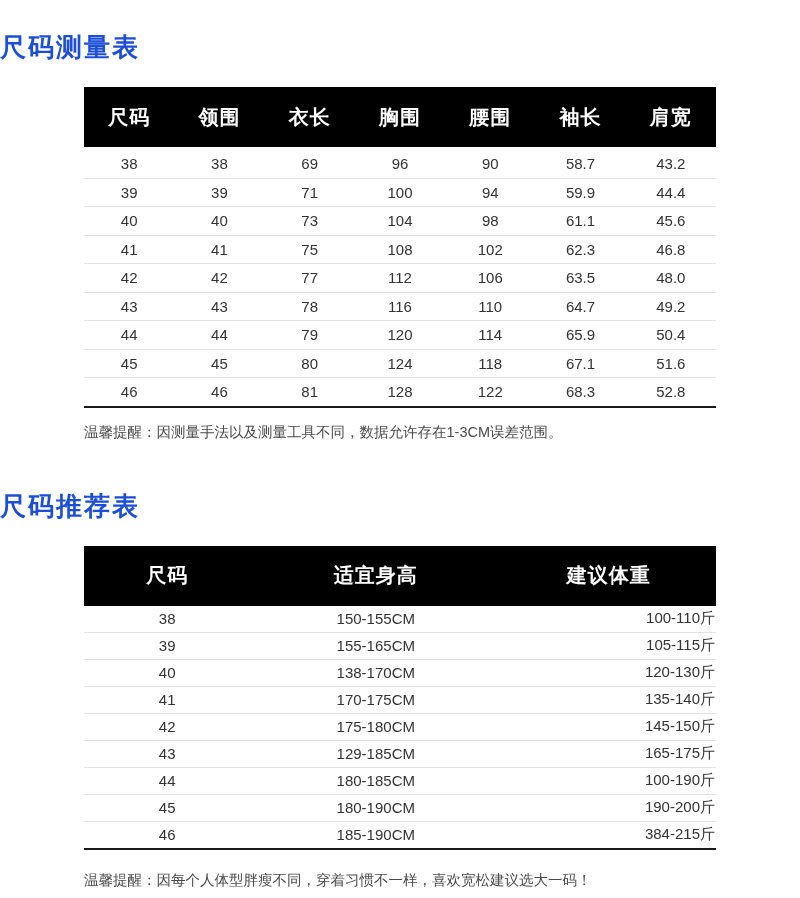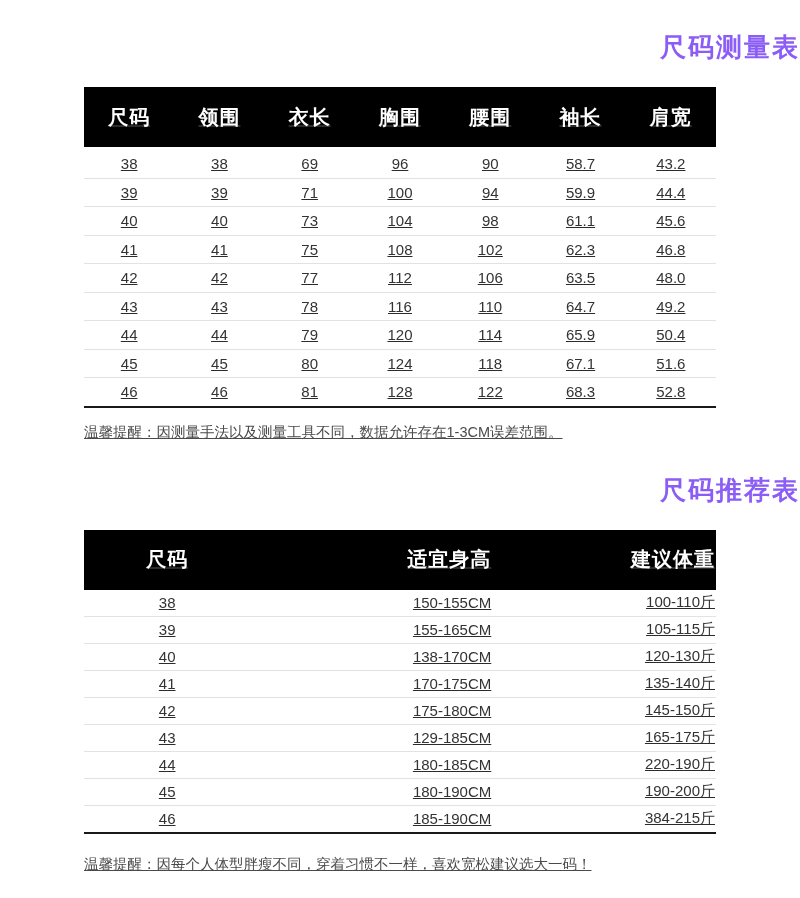--- a/index.html
+++ b/index.html
@@ -14,38 +14,37 @@
     color: #2b2b2b;
     overflow: hidden;
   }
   .page {
     width: 800px;
     height: 898px;
     position: relative;
     box-sizing: border-box;
   }
   .section-title {
-    text-align: right;
+    text-align: left;
     font-size: 26px;
     font-weight: 700;
-    color: #8b5cf6;
+    color: #1d4ed8;
     letter-spacing: 2px;
   }
   #title-1 { margin-top: 30px; }
-  #title-2 { margin-top: 28px; }
+  #title-2 { margin-top: 44px; }
 
   .table-wrap {
     width: 632px;
     margin: 22px auto 0 auto;
   }
   table {
     border-collapse: collapse;
     width: 100%;
     table-layout: fixed;
-    text-decoration: underline;
   }
 
   
   .measure thead th {
     background: #000000;
     color: #ffffff;
     font-size: 20px;
     font-weight: 700;
     height: 58px;
     text-align: center;
@@ -68,44 +67,43 @@
   
   .recommend thead th {
     background: #000000;
     color: #ffffff;
     font-size: 20px;
     font-weight: 700;
     height: 58px;
     letter-spacing: 1px;
   }
   .recommend thead th.c0 { text-align: center; width: 27%; }
-  .recommend thead th.c1 { text-align: right; width: 38%; padding-left: 10px; margin-top: 12px; }
-  .recommend thead th.c2 { text-align: right; width: 35%; padding-left: 10px; }
+  .recommend thead th.c1 { text-align: center; width: 38%; padding-left: 10px; margin-top: 12px; }
+  .recommend thead th.c2 { text-align: center; width: 35%; padding-left: 10px; }
 
   .recommend tbody td {
     font-size: 15px;
     height: 24px;
     color: #333333;
     border-bottom: 1px solid #e2e2e2;
   }
   .recommend tbody td.c0 { text-align: center; }
-  .recommend tbody td.c1 { text-align: right; padding-left: 10px; }
+  .recommend tbody td.c1 { text-align: center; padding-left: 10px; }
   .recommend tbody td.c2 { text-align: right; padding-left: 10px; }
   .recommend tbody tr:last-child td {
     border-bottom: 2px solid #1a1a1a;
   }
 
   .note {
     width: 632px;
     margin: 12px auto 0 auto;
     font-size: 14.5px;
     color: #4a4a4a;
     line-height: 1.75;
     text-align: left;
-    text-decoration: underline;
   }
   .note-2 { margin-top: 18px; }
 </style>
 </head>
 <body>
 
 <div class="page">
 
   <div class="section-title" id="title-1">尺码测量表</div>
 
@@ -248,21 +246,21 @@
           <td class="c2">145-150斤</td>
         </tr>
         <tr>
           <td class="c0">43</td>
           <td class="c1">129-185CM</td>
           <td class="c2">165-175斤</td>
         </tr>
         <tr>
           <td class="c0">44</td>
           <td class="c1">180-185CM</td>
-          <td class="c2">220-190斤</td>
+          <td class="c2">100-190斤</td>
         </tr>
         <tr>
           <td class="c0">45</td>
           <td class="c1">180-190CM</td>
           <td class="c2">190-200斤</td>
         </tr>
         <tr>
           <td class="c0">46</td>
           <td class="c1">185-190CM</td>
           <td class="c2">384-215斤</td>

